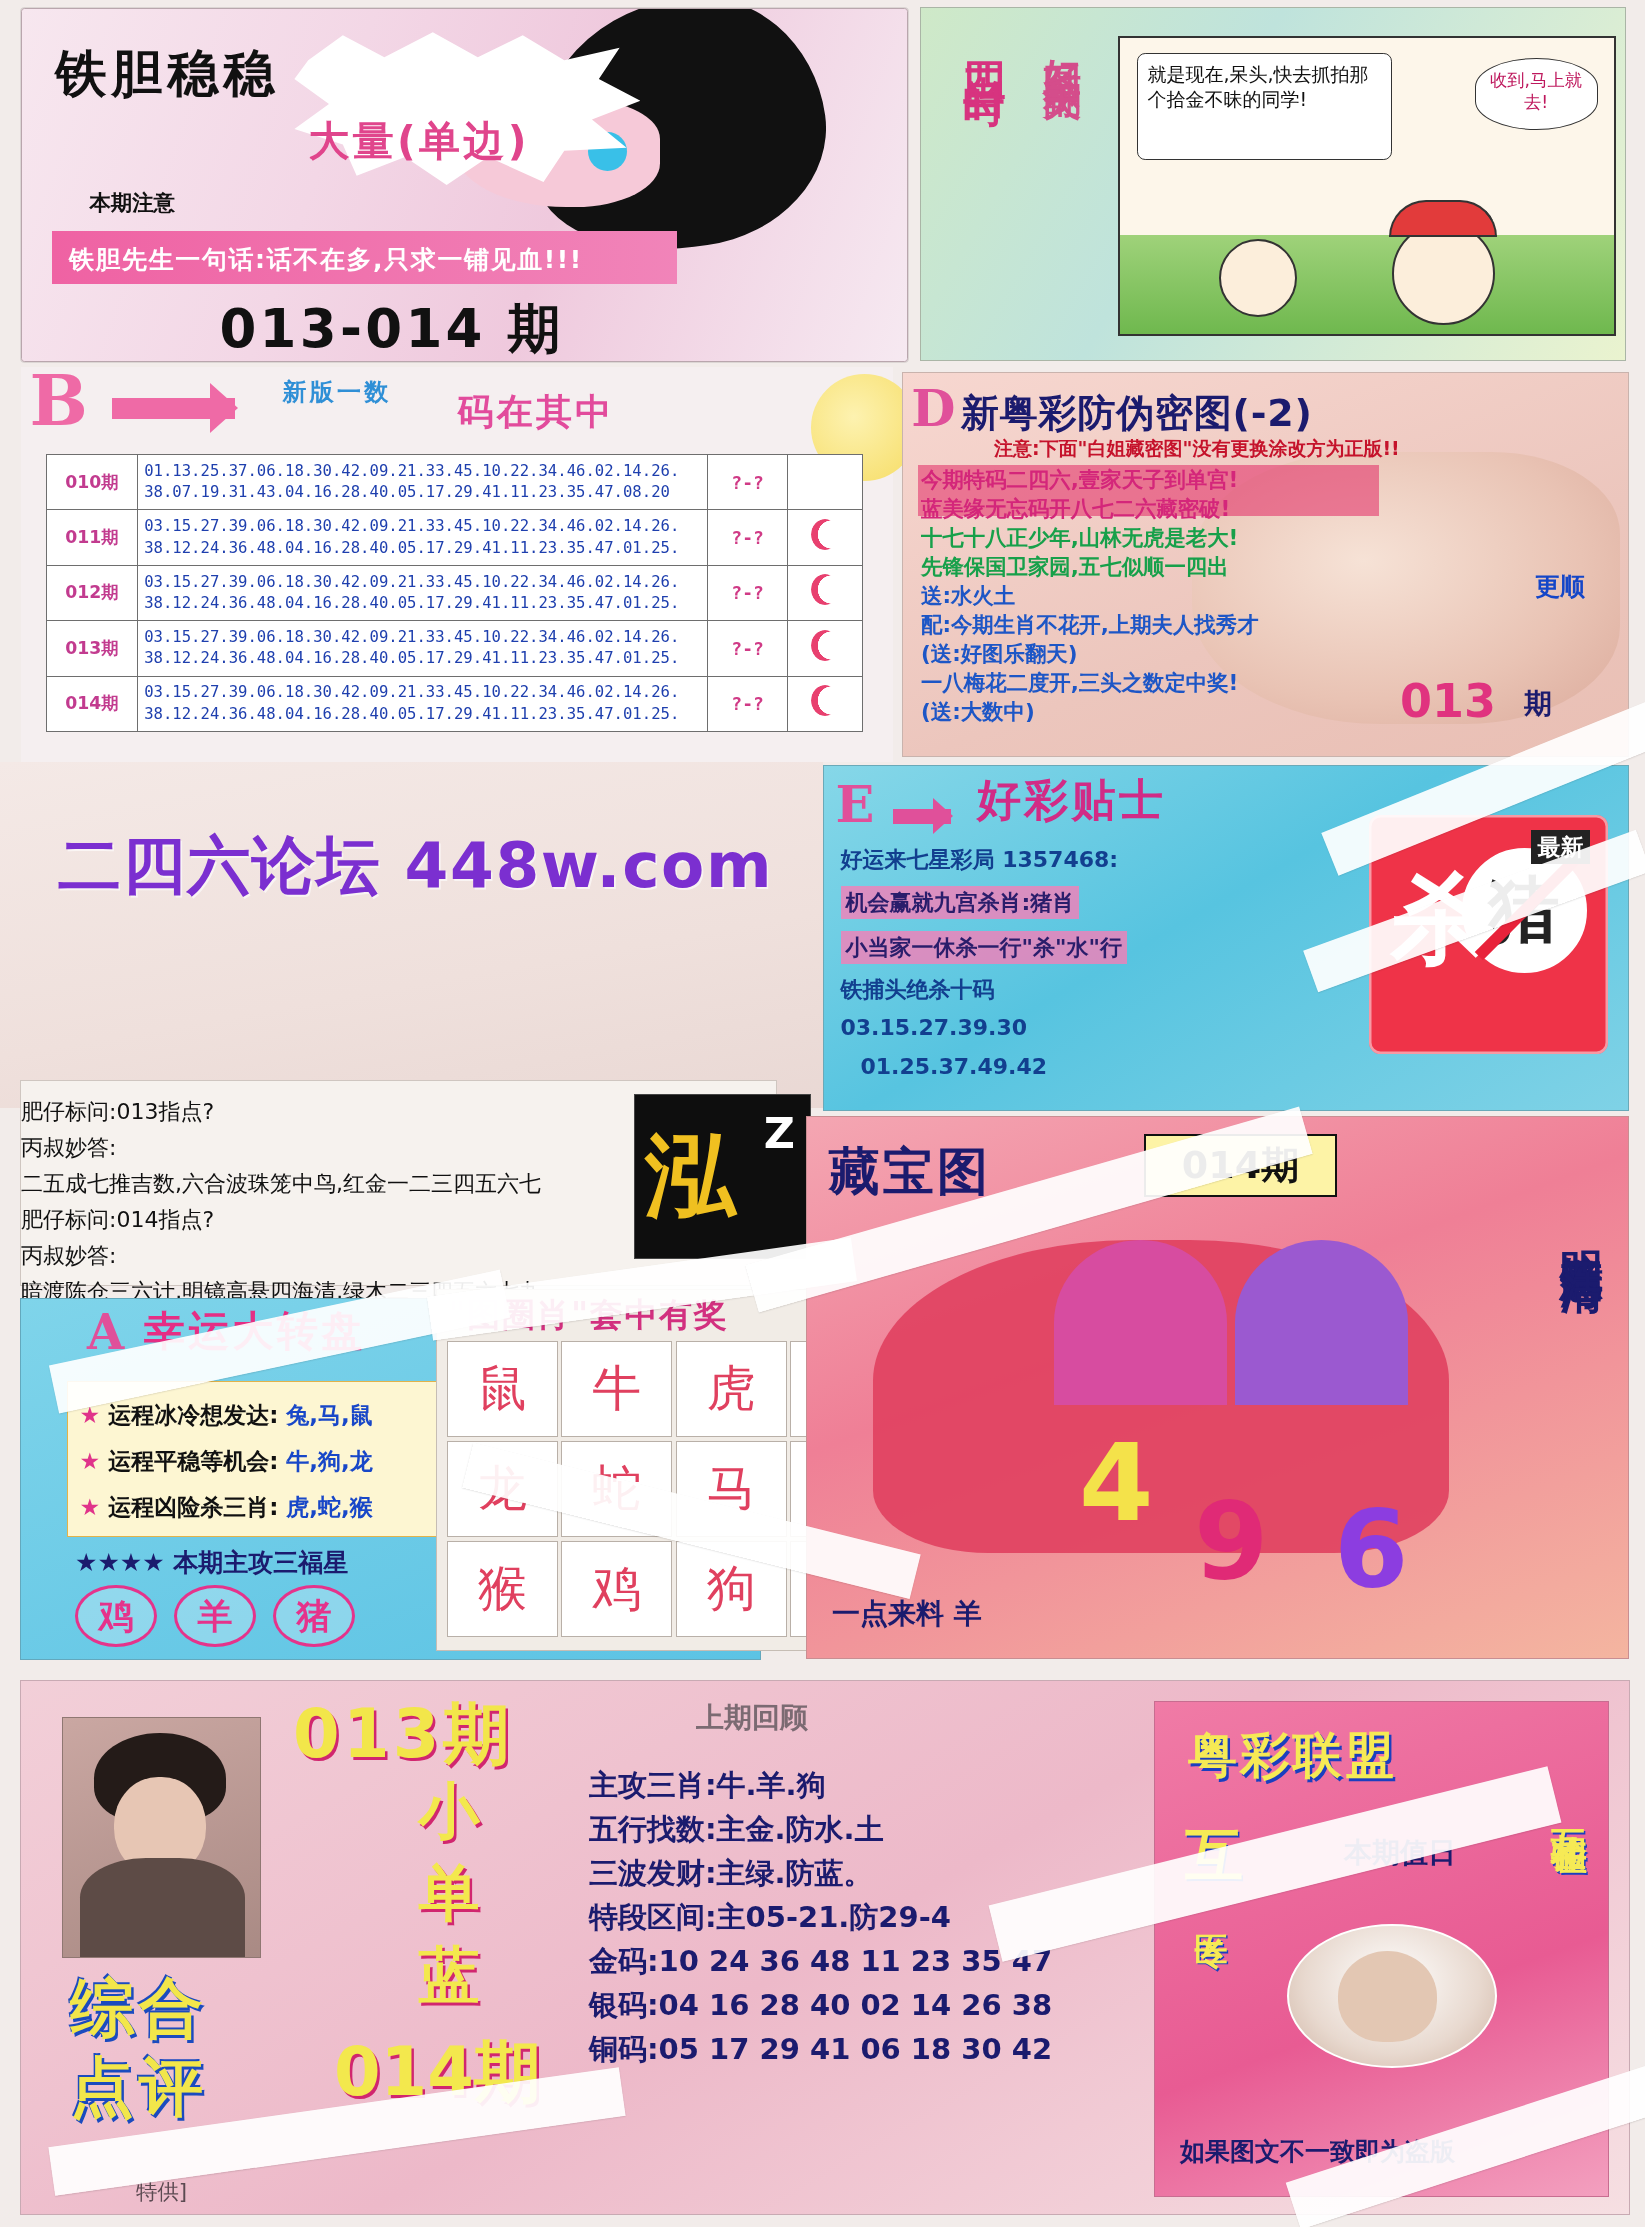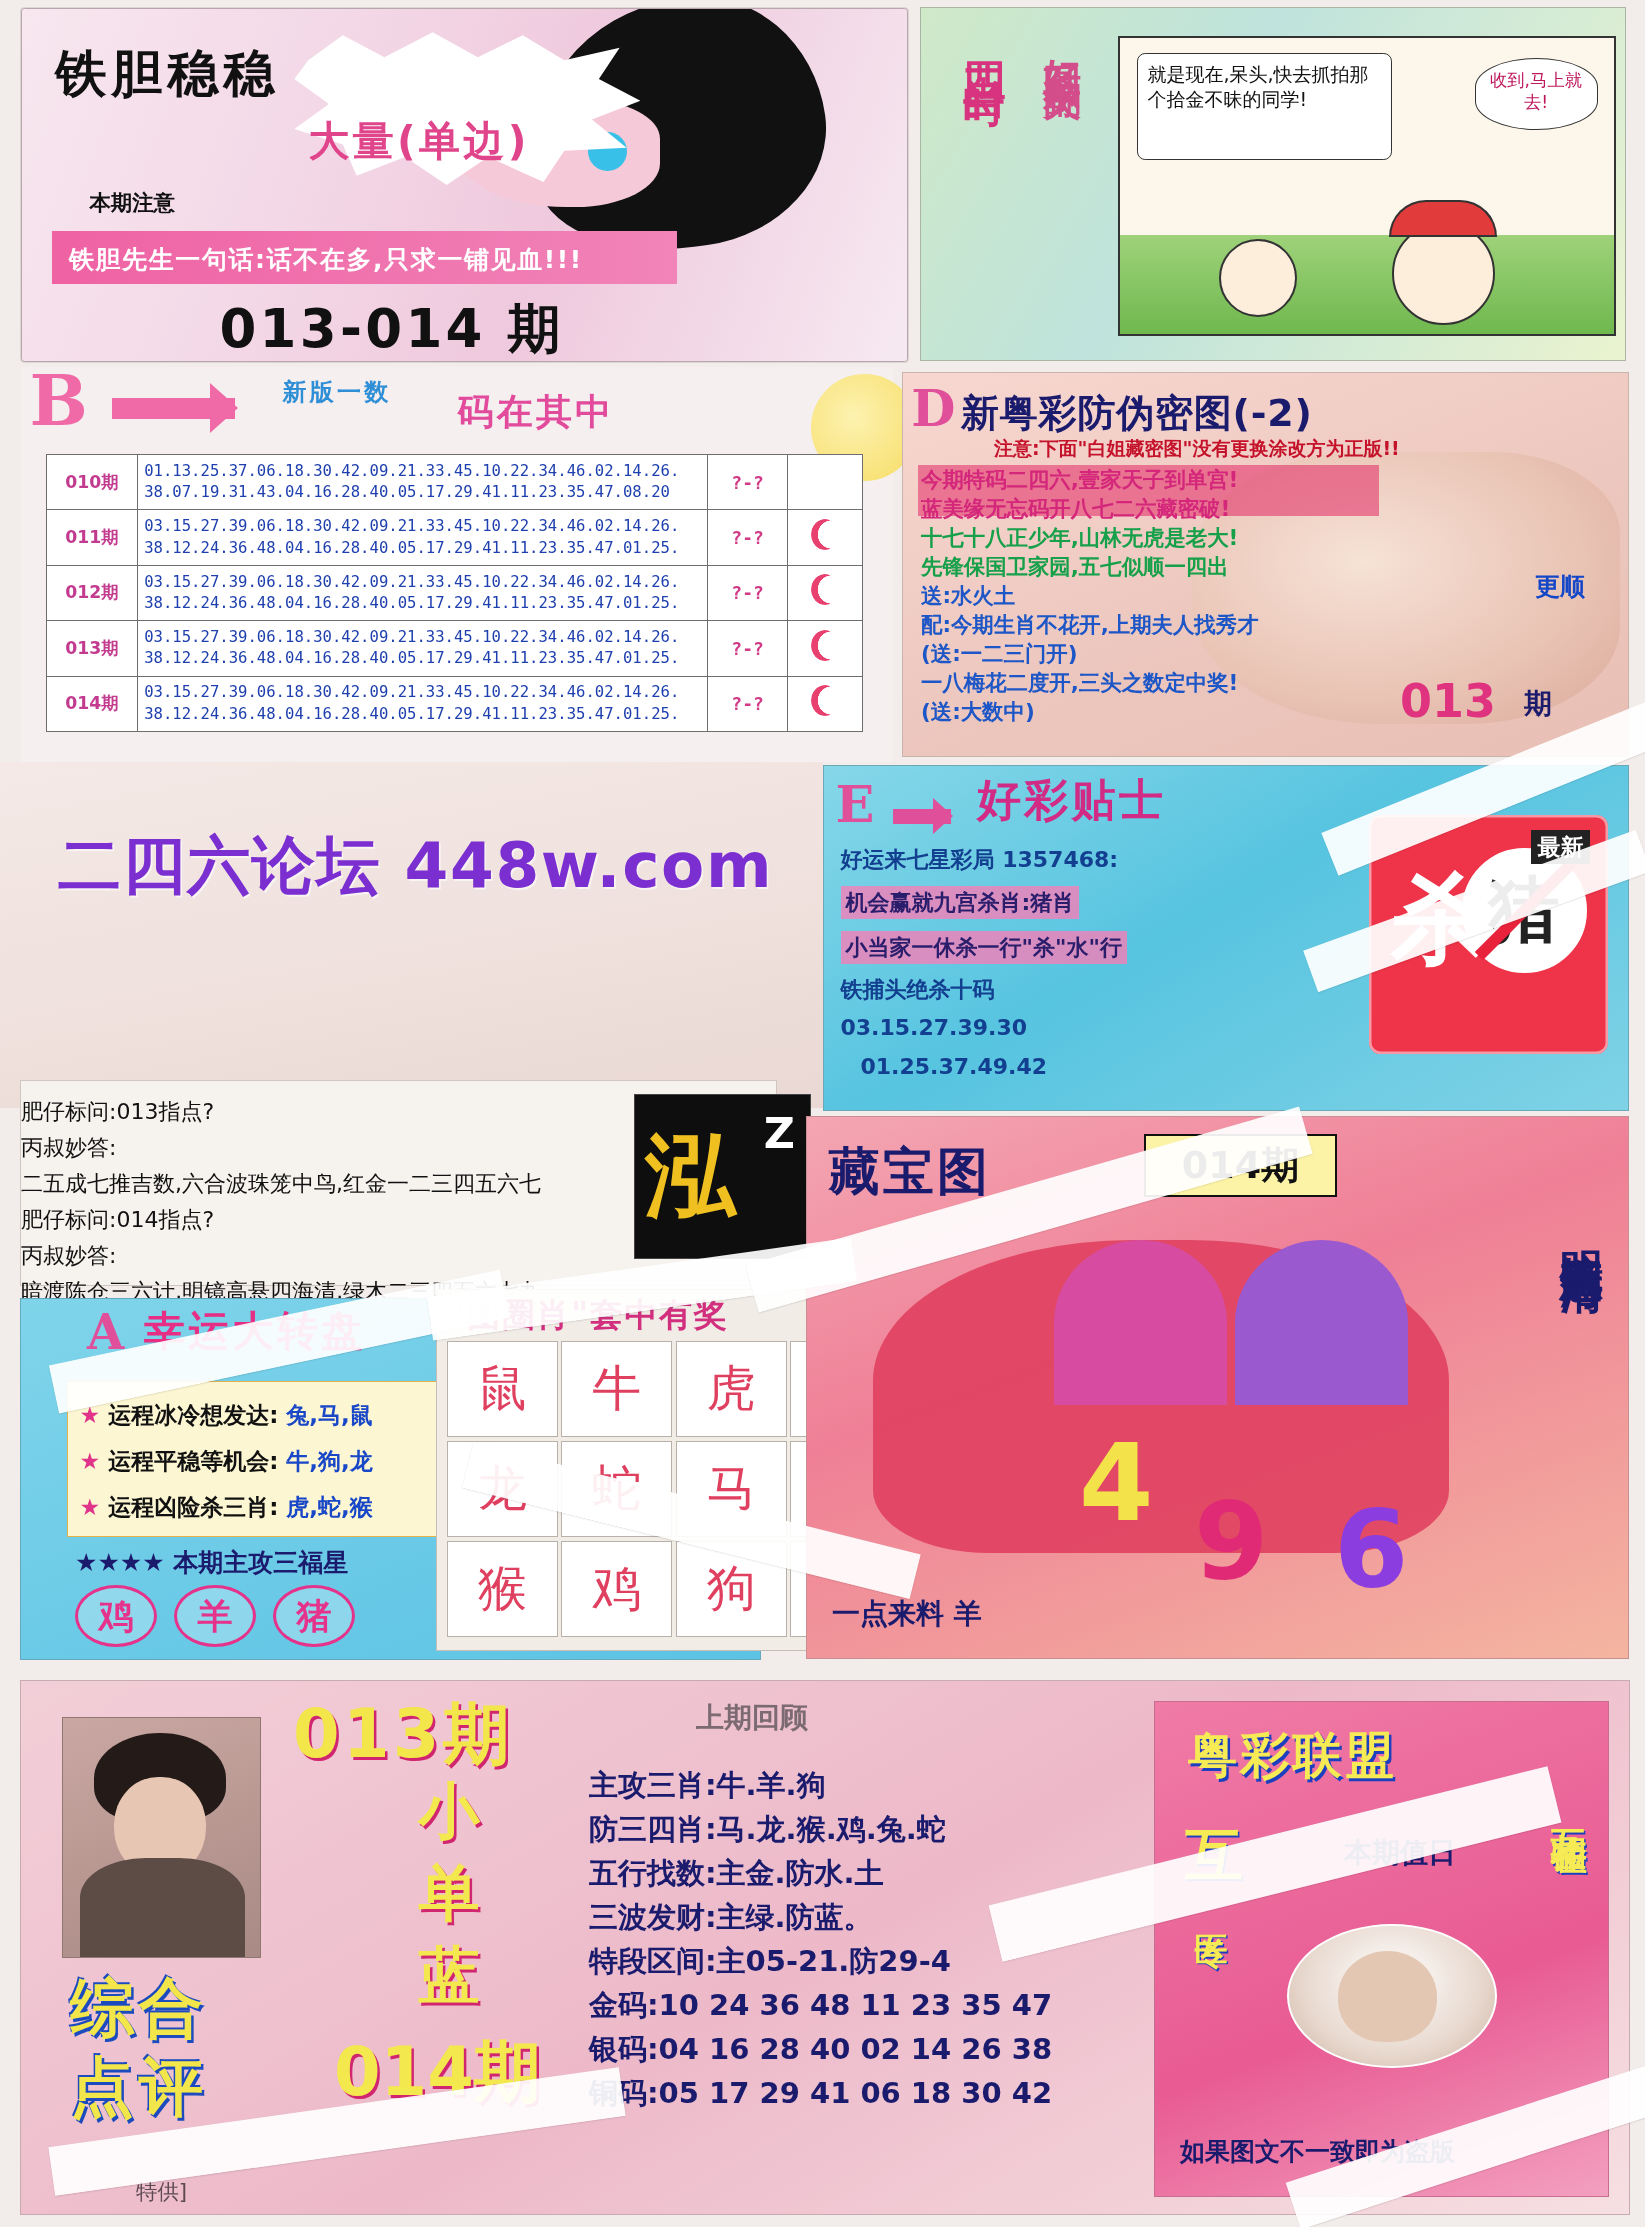--- a/index.html
+++ b/index.html
@@ -387,21 +387,21 @@
   <div class="dtitle">新粤彩防伪密图(-2)</div>
   <div class="dwarn">注意:下面"白姐藏密图"没有更换涂改方为正版!!</div>
   <div class="redbox"></div>
   <div class="lines">
     <div class="red">今期特码二四六,壹家天子到单宫!</div>
     <div class="red">蓝美缘无忘码开八七二六藏密破!</div>
     <div>十七十八正少年,山林无虎是老大!</div>
     <div>先锋保国卫家园,五七似顺一四出</div>
     <div class="blue">送:水火土</div>
     <div class="blue">配:今期生肖不花开,上期夫人找秀才</div>
-    <div class="blue">(送:一二三门开)</div>
+    <div class="blue">(送:好图乐翻天)</div>
     <div class="blue">一八梅花二度开,三头之数定中奖!</div>
     <div class="blue">(送:大数中)</div>
   </div>
   <div class="tag">更顺</div>
   <div class="num013">013</div>
   <div class="qi">期</div>
 </div>
 
 <div class="abs" id="forumband"></div>
 <div class="abs" id="forum">二四六论坛 448w.com</div>
@@ -510,21 +510,20 @@
 
   <div id="xiaodanlan">
     <span>小</span>
     <span>单</span>
     <span>蓝</span>
   </div>
   <div id="issue014">014期</div>
 
   <div id="tips">
     <div>主攻三肖:牛.羊.狗</div>
-    <div>防三四肖:马.龙.猴.鸡.兔.蛇</div>
     <div>五行找数:主金.防水.土</div>
     <div>三波发财:主绿.防蓝。</div>
     <div>特段区间:主05-21.防29-4</div>
     <div>金码:10 24 36 48 11 23 35 47</div>
     <div>银码:04 16 28 40 02 14 26 38</div>
     <div>铜码:05 17 29 41 06 18 30 42</div>
   </div>
 
   <div id="union">
     <div class="utitle">粤彩联盟</div>

